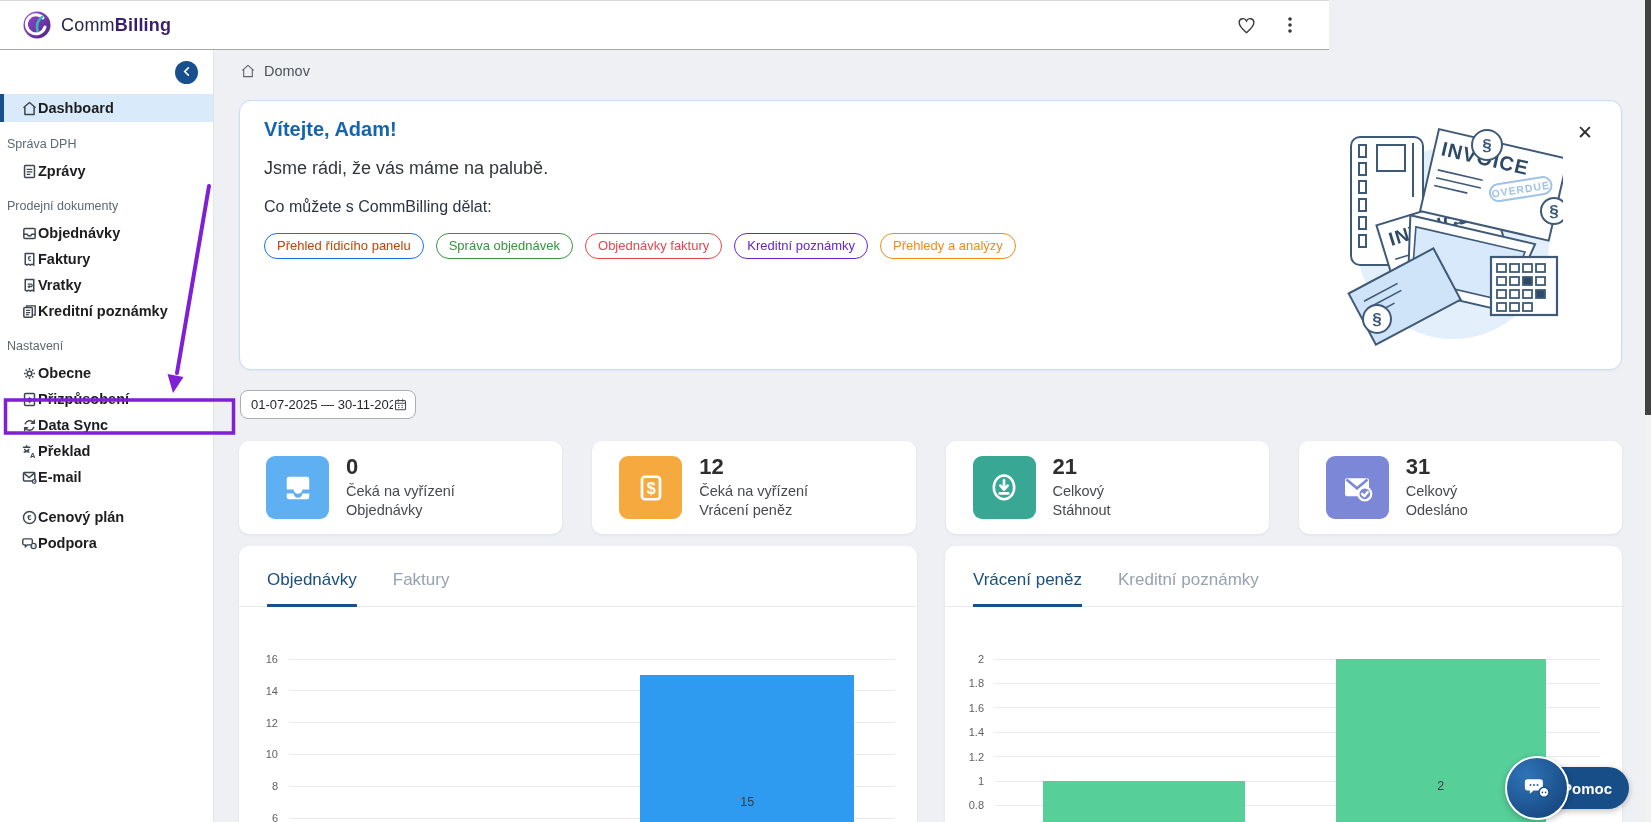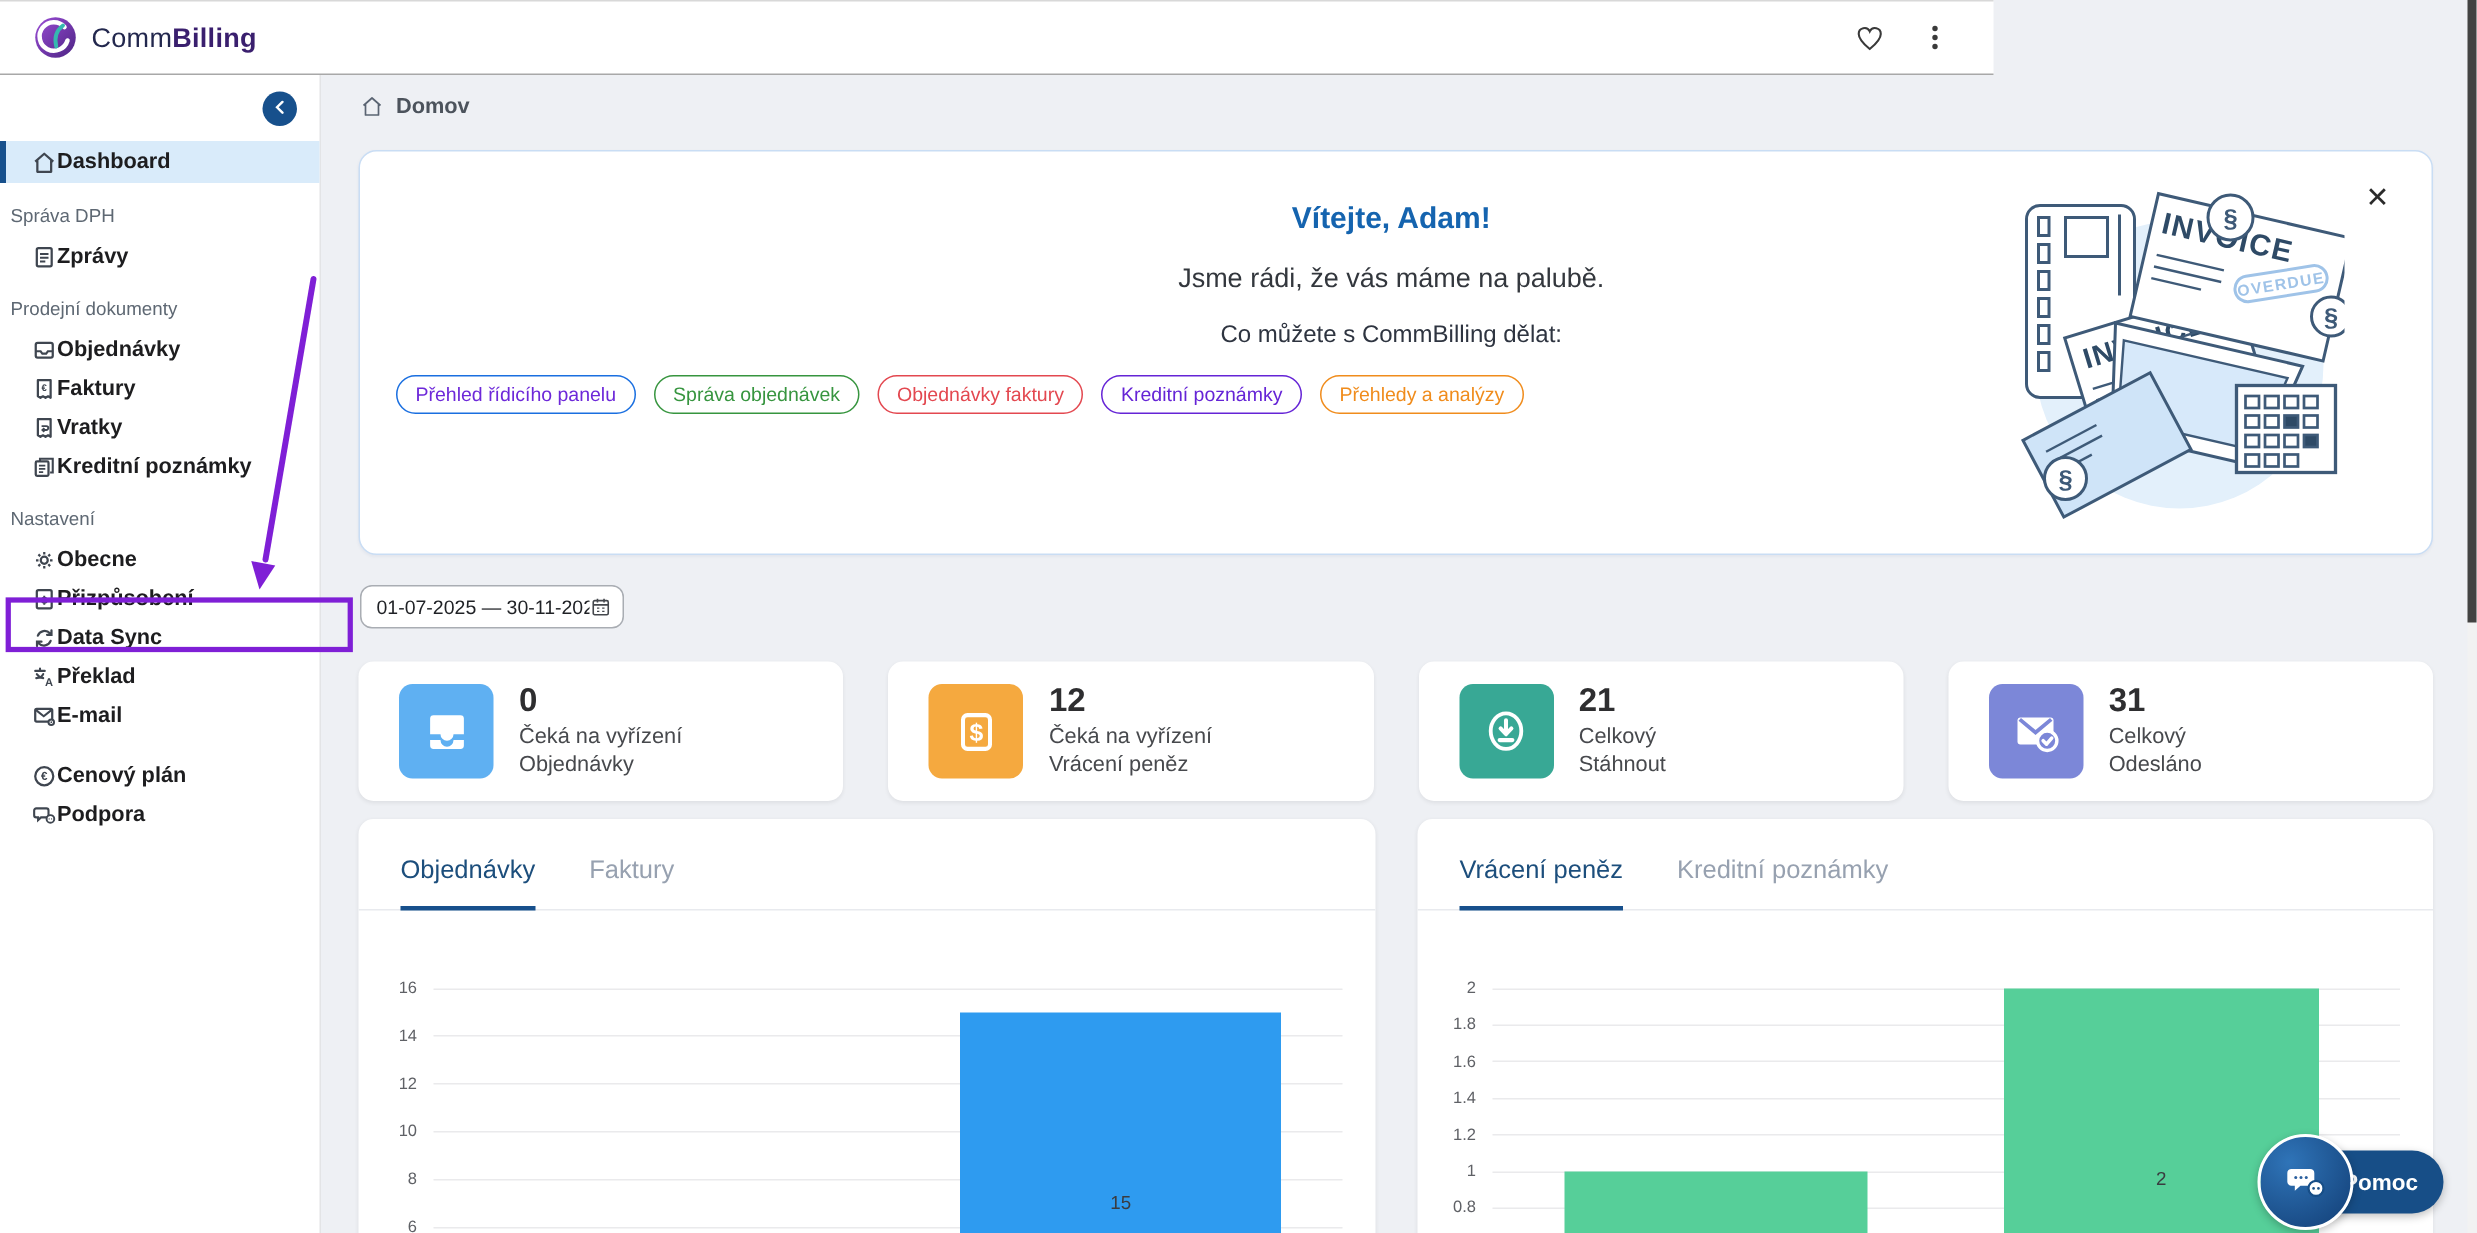--- a/index.html
+++ b/index.html
@@ -26,25 +26,25 @@
   .side-sec{font-size:12.5px;color:#5e6873;padding-left:7px;margin-top:15px;margin-bottom:7px;font-weight:400;}
   .side-gap{height:14px;}
   .s-ic{flex:0 0 17px;width:17px;height:17px;}
   .s-ic *{vector-effect:non-scaling-stroke;}
 
   
   .annot{position:absolute;left:0;top:50px;width:250px;height:772px;z-index:60;pointer-events:none;}
 
   
   .main{position:absolute;left:214px;top:50px;right:6px;bottom:0;background:#eef0f4;}
-  .breadcrumb{position:absolute;left:26px;top:13px;display:flex;align-items:center;gap:8px;font-size:14.5px;color:#4c535c;font-weight:bold;}
+  .breadcrumb{position:absolute;left:26px;top:13px;display:flex;align-items:center;gap:8px;font-size:14.5px;color:#4c535c;}
 
   
   .banner{position:absolute;left:25px;top:50px;width:1383px;height:270px;background:#fff;border:1px solid #c9ddf4;border-radius:12px;box-shadow:0 1px 2px rgba(30,60,110,.05);}
-  .banner-inner{padding:34px 30px 0 24px;text-align:center;}
+  .banner-inner{padding:17px 30px 0 24px;}
   .banner-title{font-size:20px;font-weight:700;color:#1564af;margin-bottom:17px;}
   .banner-sub{font-size:18px;color:#33373d;margin-bottom:19px;}
   .banner-prompt{font-size:16px;font-weight:400;color:#2e3440;margin-bottom:17px;}
   .tag-row{display:flex;gap:12px;}
   .tag{font-size:13px;padding:4px 12px 5px;border-radius:999px;background:#fff;border:1px solid;cursor:pointer;white-space:nowrap;}
   .banner-close{position:absolute;top:22px;right:28px;font-size:19px;color:#2b2b2b;background:none;border:none;cursor:pointer;line-height:1;}
   .banner-illu{position:absolute;right:58px;top:14px;width:222px;height:234px;}
 
   
   .date-filter{position:absolute;left:26px;top:340px;width:176px;height:29px;background:#fff;border:1px solid #a9adb3;border-radius:8px;display:flex;align-items:center;padding:0 7px 0 10px;cursor:pointer;}
@@ -239,21 +239,21 @@
       </svg>
     <span>Domov</span>
   </div>
 
   <section class="banner">
     <div class="banner-inner">
       <div class="banner-title">Vítejte, Adam!</div>
       <div class="banner-sub">Jsme rádi, že vás máme na palubě.</div>
       <div class="banner-prompt">Co můžete s CommBilling dělat:</div>
       <div class="tag-row">
-        <span class="tag" style="color:#6d28d9;border-color:#1a6fe0">Přehled řídicího panelu</span>
+        <span class="tag" style="color:#c2410c;border-color:#1a6fe0">Přehled řídicího panelu</span>
         <span class="tag" style="color:#37953f;border-color:#37953f">Správa objednávek</span>
         <span class="tag" style="color:#e34850;border-color:#e34850">Objednávky faktury</span>
         <span class="tag" style="color:#6524d6;border-color:#6524d6">Kreditní poznámky</span>
         <span class="tag" style="color:#f08c1c;border-color:#f08c1c">Přehledy a analýzy</span>
       </div>
     </div>
     <svg class="banner-illu" viewBox="0 0 222 234">
       <circle cx="112" cy="128" r="96" fill="#e3f0fb"></circle>
       <g transform="translate(10,22)">
           <rect x="0" y="0" width="72" height="128" rx="9" fill="#fff" stroke="#3e5a78" stroke-width="2"></rect>

